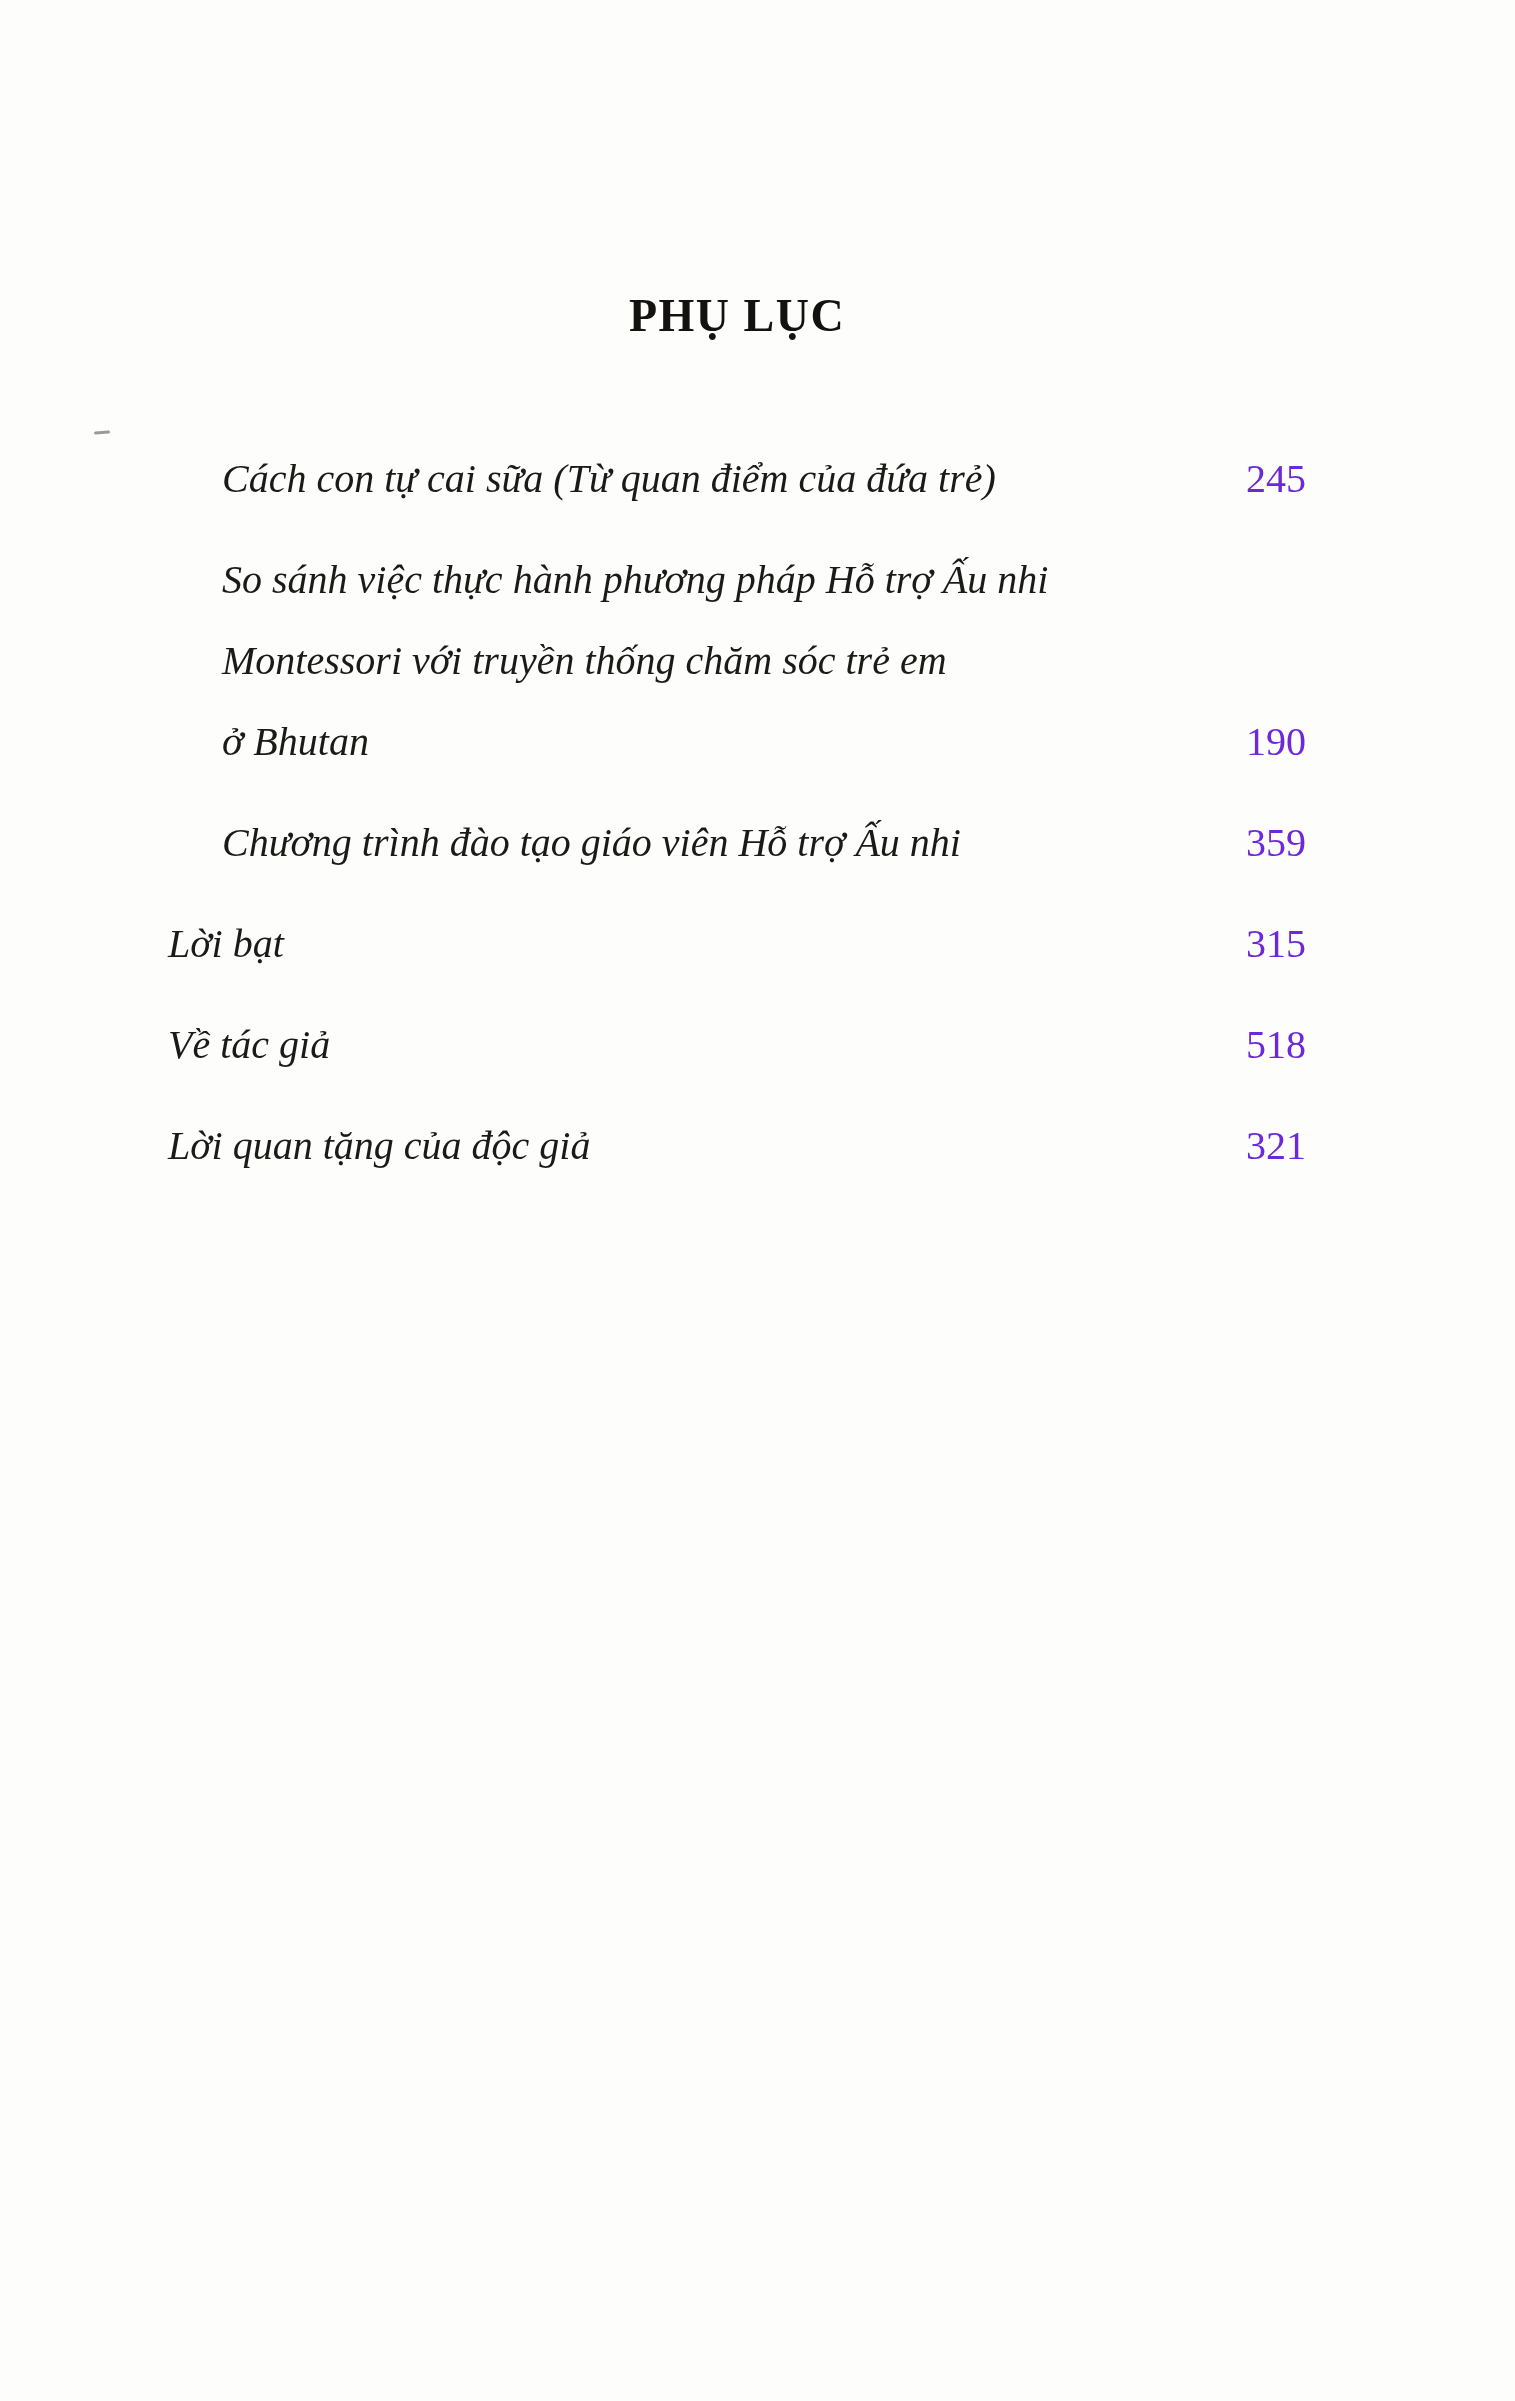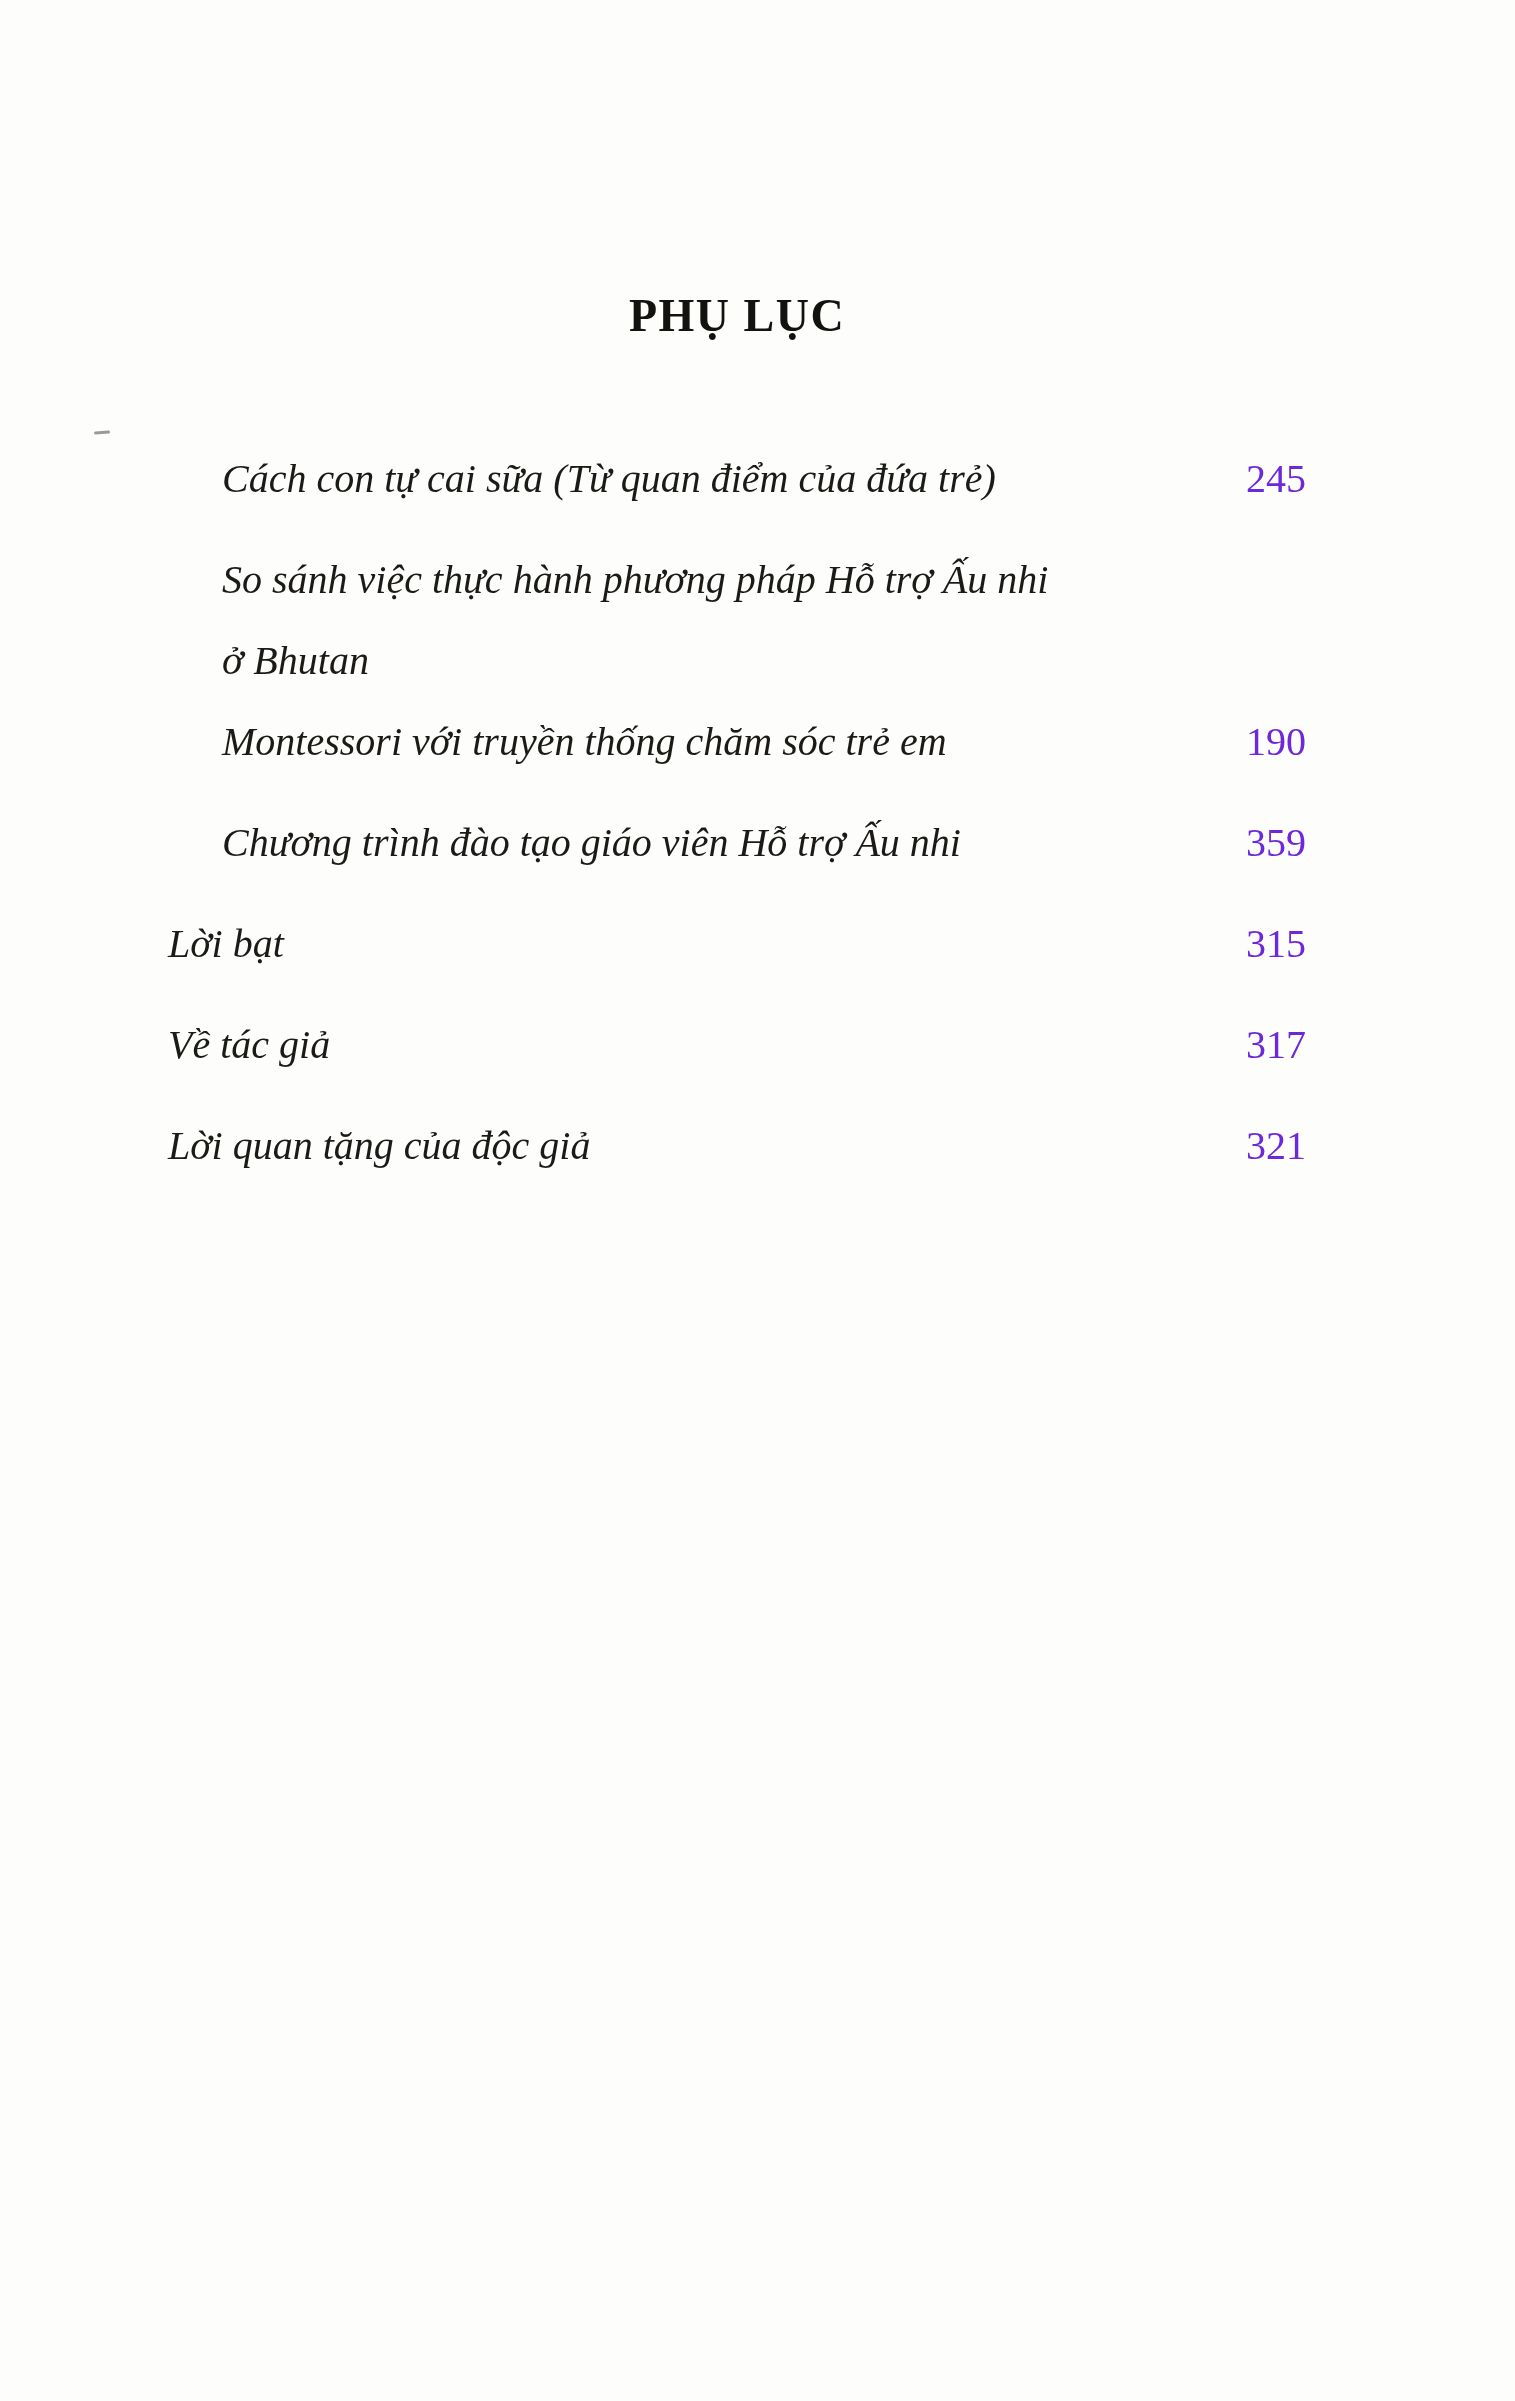--- a/index.html
+++ b/index.html
@@ -74,42 +74,42 @@
   <div class="toc">
       <div class="toc-entry indent">
         <div class="lines">
           <div class="line">Cách con tự cai sữa (Từ quan điểm của đứa trẻ)</div>
         </div>
         <span class="pagenum">245</span>
       </div>
       <div class="toc-entry indent">
         <div class="lines">
           <div class="line">So sánh việc thực hành phương pháp Hỗ trợ Ấu nhi</div>
+          <div class="line">Montessori với truyền thống chăm sóc trẻ em</div>
           <div class="line">ở Bhutan</div>
-          <div class="line">Montessori với truyền thống chăm sóc trẻ em</div>
         </div>
         <span class="pagenum">190</span>
       </div>
       <div class="toc-entry indent">
         <div class="lines">
           <div class="line">Chương trình đào tạo giáo viên Hỗ trợ Ấu nhi</div>
         </div>
         <span class="pagenum">359</span>
       </div>
       <div class="toc-entry">
         <div class="lines">
           <div class="line">Lời bạt</div>
         </div>
         <span class="pagenum">315</span>
       </div>
       <div class="toc-entry">
         <div class="lines">
           <div class="line">Về tác giả</div>
         </div>
-        <span class="pagenum">317</span>
+        <span class="pagenum">518</span>
       </div>
       <div class="toc-entry">
         <div class="lines">
           <div class="line">Lời quan tặng của độc giả</div>
         </div>
         <span class="pagenum">321</span>
       </div>
     </div>
 </div>
 <div class="scan-artifact"></div>

